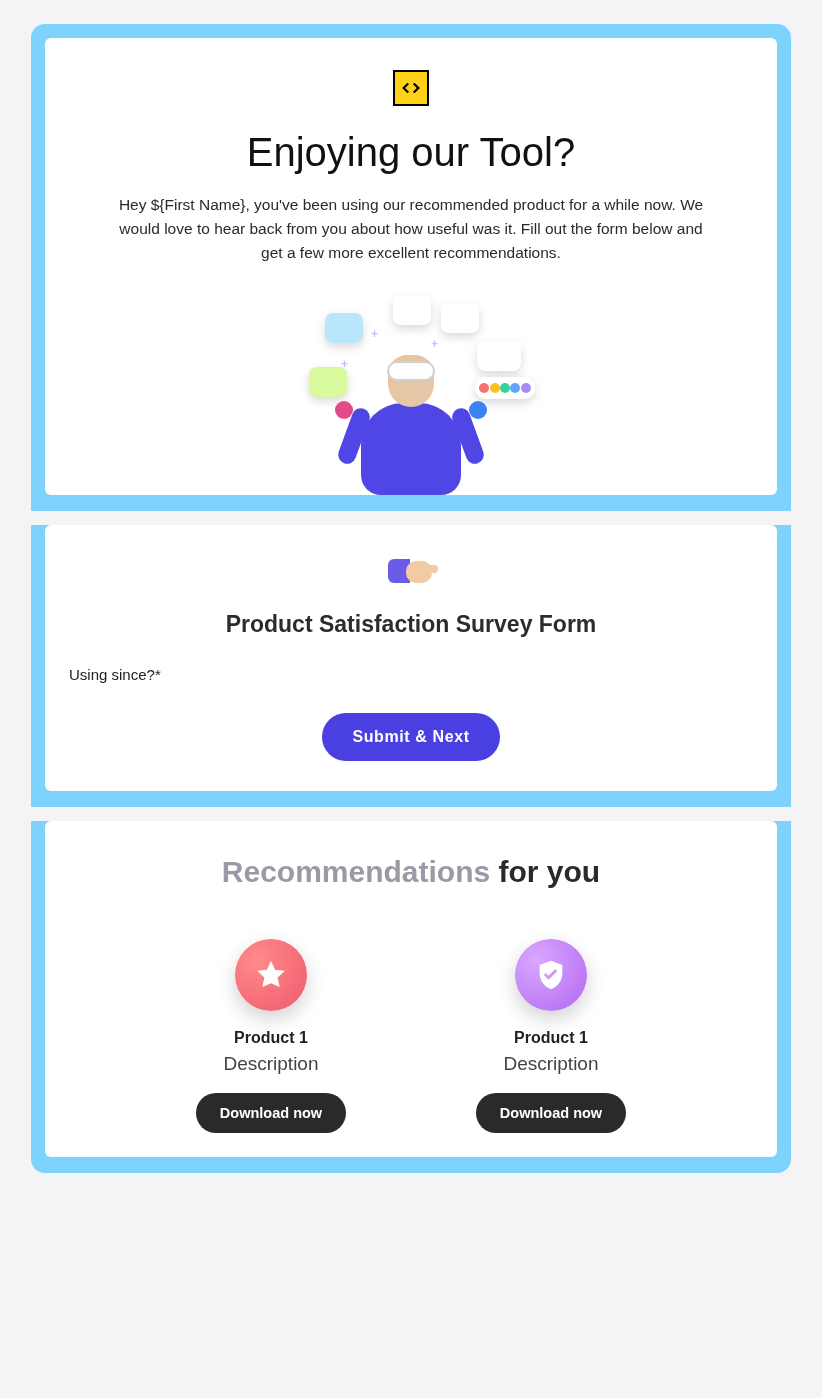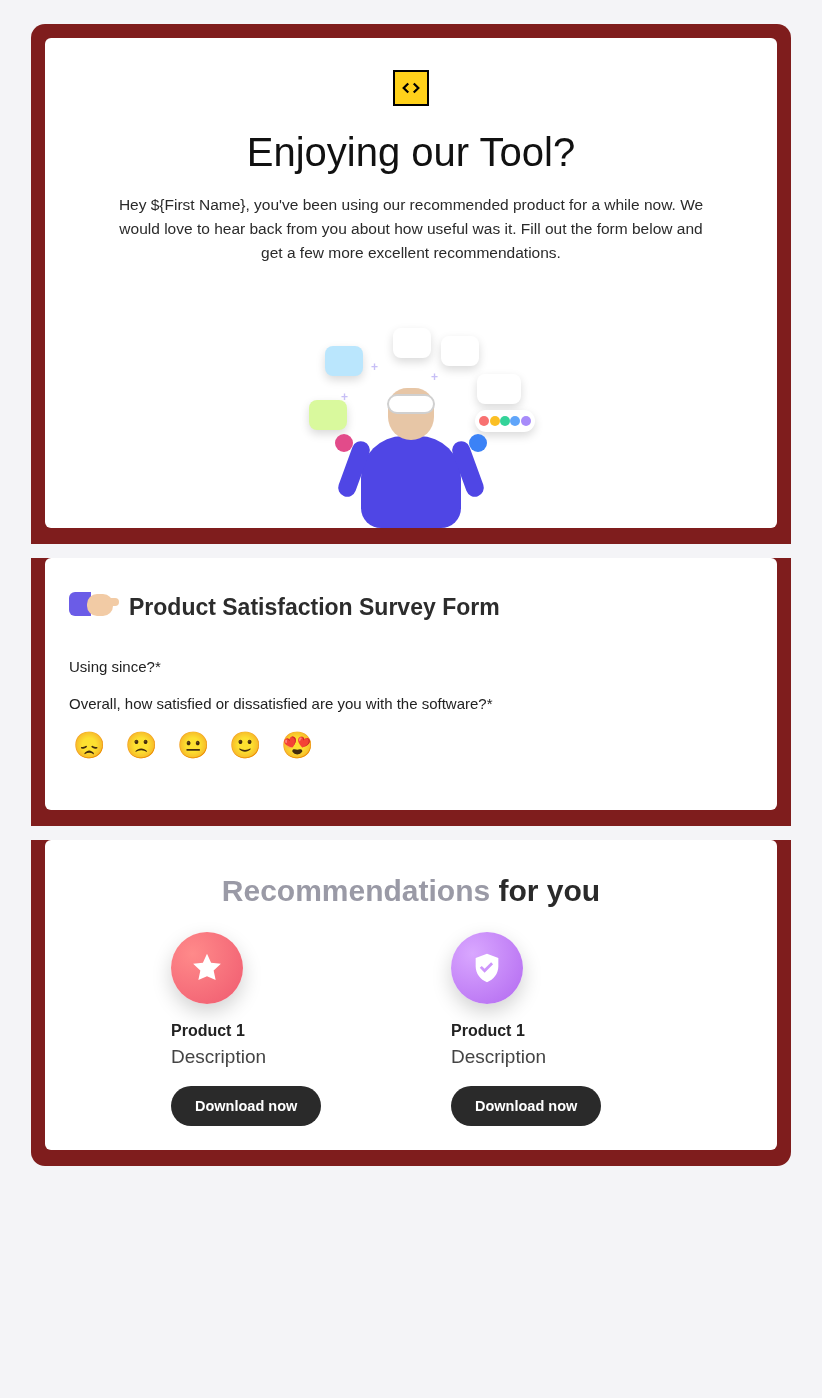--- a/index.html
+++ b/index.html
@@ -4,21 +4,21 @@
   <style>
     * { box-sizing: border-box; margin: 0; padding: 0; }
     body {
       font-family: -apple-system, BlinkMacSystemFont, "Segoe UI", Arial, sans-serif;
       background: #f4f4f7;
       padding: 24px;
     }
     .page {
       max-width: 760px;
       margin: 0 auto;
-      background: #7f1d1d;
+      background: #7dd3fc;
       border-radius: 14px;
       overflow: hidden;
     }
     .card {
       background: #fff;
       margin: 0 14px 16px 14px;
       border-radius: 6px;
     }
     .card:first-child { margin-top: 14px; }
     .header-card { padding: 32px 24px 0 24px; text-align: center; }
@@ -35,21 +35,21 @@
       z-index: -1;
     }
     .logo-disc::after {
       content: ""; position: absolute; inset: 4px; border: 2px solid #000; border-radius: 50%;
       clip-path: polygon(50% 0, 100% 0, 100% 100%, 50% 100%);
     }
     h1.page-title {
       font-size: 40px; font-weight: 500; color: #111; margin-bottom: 18px;
     }
     .intro-text {
-      font-size: 15.5px; color: #2a2a2a; line-height: 1.55; max-width: 590px; margin: 0 auto 53px;
+      font-size: 15.5px; color: #2a2a2a; line-height: 1.55; max-width: 590px; margin: 0 auto 20px;
     }
     .hero-art {
       width: 260px; height: 210px; margin: 0 auto; position: relative;
     }
     .person {
       position: absolute; left: 50%; bottom: 0; transform: translateX(-50%);
       width: 120px; height: 140px;
     }
     .person .torso {
       position: absolute; bottom: 0; left: 50%; transform: translateX(-50%);
@@ -77,21 +77,21 @@
     .floaty.c { left: 112px; top: 10px; background: #fff; }
     .floaty.d { left: 160px; top: 18px; background: #fff; }
     .floaty.e { right: 20px; top: 56px; background: #fff; width: 44px; }
     .palette { position: absolute; right: 6px; top: 92px; width: 60px; height: 22px; background: #fff; border-radius: 12px; display:flex; align-items:center; justify-content:space-around; padding:0 4px; box-shadow: 0 4px 10px rgba(0,0,0,.15);}
     .palette span { width:10px; height:10px; border-radius:50%; }
     .plus { position: absolute; color: #c7bff6; font-size: 12px; font-weight: bold; }
 
     .gap { height: 14px; background: #f4f4f7; }
 
     .form-card { padding: 26px 24px 30px; }
-    .form-head { display: flex; align-items: center; gap: 14px; margin-bottom: 28px; }
+    .form-head { display: flex; align-items: center; gap: 14px; margin-bottom: 28px; flex-direction: column; }
     .point-hand {
       width: 46px; height: 46px; position: relative;
     }
     .point-hand .sleeve {
       position: absolute; left: 0; top: 8px; width: 22px; height: 24px;
       background: #6b5ce7; border-radius: 6px 0 0 6px;
     }
     .point-hand .hand {
       position: absolute; left: 18px; top: 10px; width: 26px; height: 22px;
       background: #f2cba5; border-radius: 10px;
@@ -115,24 +115,24 @@
       width: 30px; height: 30px; border: none; background: none; cursor: pointer;
       font-size: 26px; line-height: 1; padding: 0;
     }
     .submit-wrap { text-align: center; margin-top: 30px; }
     .submit-btn {
       background: #4a3fe0; color: #fff; border: none; padding: 15px 30px;
       font-size: 16px; font-weight: 600; letter-spacing: .6px; border-radius: 28px; cursor: pointer;
     }
 
     .recs-card { padding: 34px 24px 24px; text-align: center; }
-    h2.recs-title { font-size: 30px; font-weight: 700; color: #2a2a2a; margin-bottom: 24px; }
+    h2.recs-title { font-size: 30px; font-weight: 700; color: #2a2a2a; margin-bottom: 50px; }
     h2.recs-title .accent { color: #9a9aa6; }
     .products { display: flex; justify-content: center; gap: 80px; }
-    .product { display: flex; flex-direction: column; align-items: flex-start; width: 200px; }
+    .product { display: flex; flex-direction: column; align-items: center; width: 200px; }
     .prod-icon {
       width: 72px; height: 72px; border-radius: 50%; display: flex; align-items: center; justify-content: center;
       margin-bottom: 18px; box-shadow: 0 8px 20px rgba(0,0,0,.18);
     }
     .prod-icon.red { background: radial-gradient(circle at 30% 30%, #ff8a8a, #ef5a6f); }
     .prod-icon.purple { background: radial-gradient(circle at 30% 30%, #d9a7ff, #b268f0); }
     .prod-icon svg { width: 34px; height: 34px; }
     .prod-title { font-size: 16px; font-weight: 700; color: #222; margin-bottom: 6px; }
     .prod-desc { font-size: 19px; color: #444; margin-bottom: 18px; }
     .dl-btn {
@@ -197,31 +197,24 @@
       <h2 class="section-title">Product Satisfaction Survey Form</h2>
     </div>
 
     <div class="field">
     </div>
 
     <div class="field">
       <label class="field-label">Using since?*</label>
     </div>
 
-    <div class="field">
-      <label class="field-label">Overall, how satisfied or dissatisfied are you with the software?*</label>
-      <div class="emoji-row">
-        <button class="emoji-btn">😞</button>
-        <button class="emoji-btn">🙁</button>
-        <button class="emoji-btn">😐</button>
-        <button class="emoji-btn">🙂</button>
-        <button class="emoji-btn">😍</button>
-      </div>
-    </div>
-
+
+    <div class="submit-wrap">
+      <button class="submit-btn">Submit &amp; Next</button>
+    </div>
   </div>
 
   <div class="gap"></div>
 
   <div class="card recs-card">
     <h2 class="recs-title">
       <span class="accent">Recommendations</span><span> for you</span>
     </h2>
     <div class="products">
 

